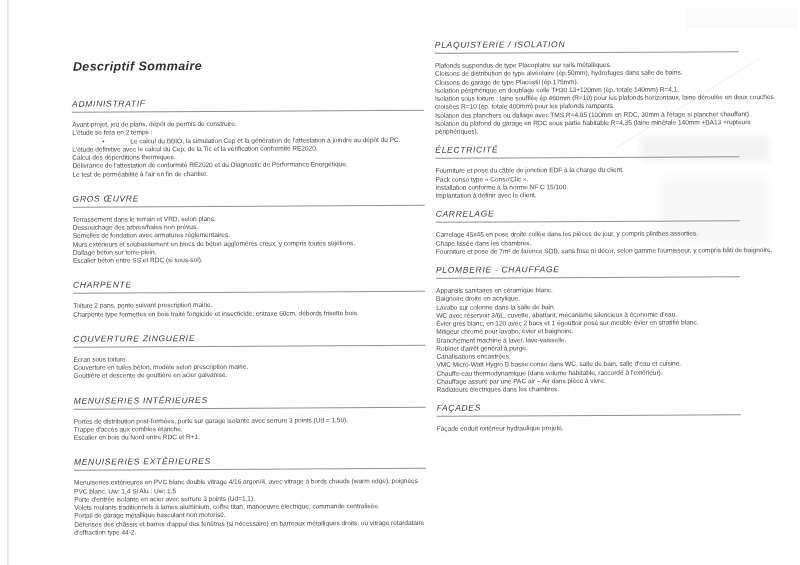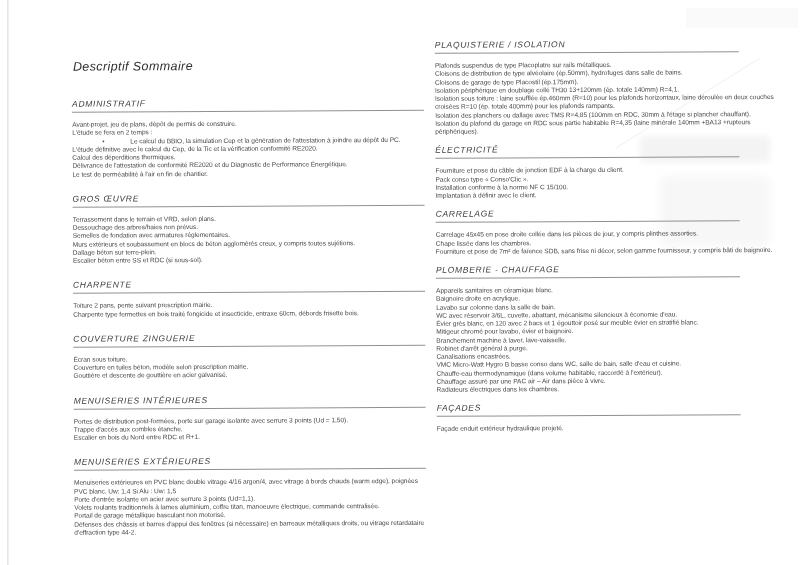--- a/index.html
+++ b/index.html
@@ -36,21 +36,21 @@
     position:absolute;left:0;top:20px;width:170px;height:1px;
     background:#f0f0f0;transform:rotate(-32deg);transform-origin:left top;
   }
   .content{
     position:absolute;inset:0;
     transform:rotate(-0.3deg);transform-origin:400px 282px;
     color:#4a4a4a;
   }
   .doc-title{
     position:absolute;left:74px;top:58px;
-    font-size:12.5px;font-weight:normal;font-style:italic;
+    font-size:12.5px;font-weight:bold;font-style:italic;
     letter-spacing:.4px;color:#2f2f2f;
   }
   .col{position:absolute;}
   .col-left{left:73px;top:97px;width:352px;}
   .col-right{left:436px;top:40px;width:356px;}
   .doc-section{margin:0 0 15px 0;}
   .col-right .doc-section{margin-bottom:9px;}
   .sec-title{
     margin:0;font-size:8.5px;font-weight:500;font-style:italic;
     letter-spacing:.7px;color:#3c3c3c;line-height:11px;

